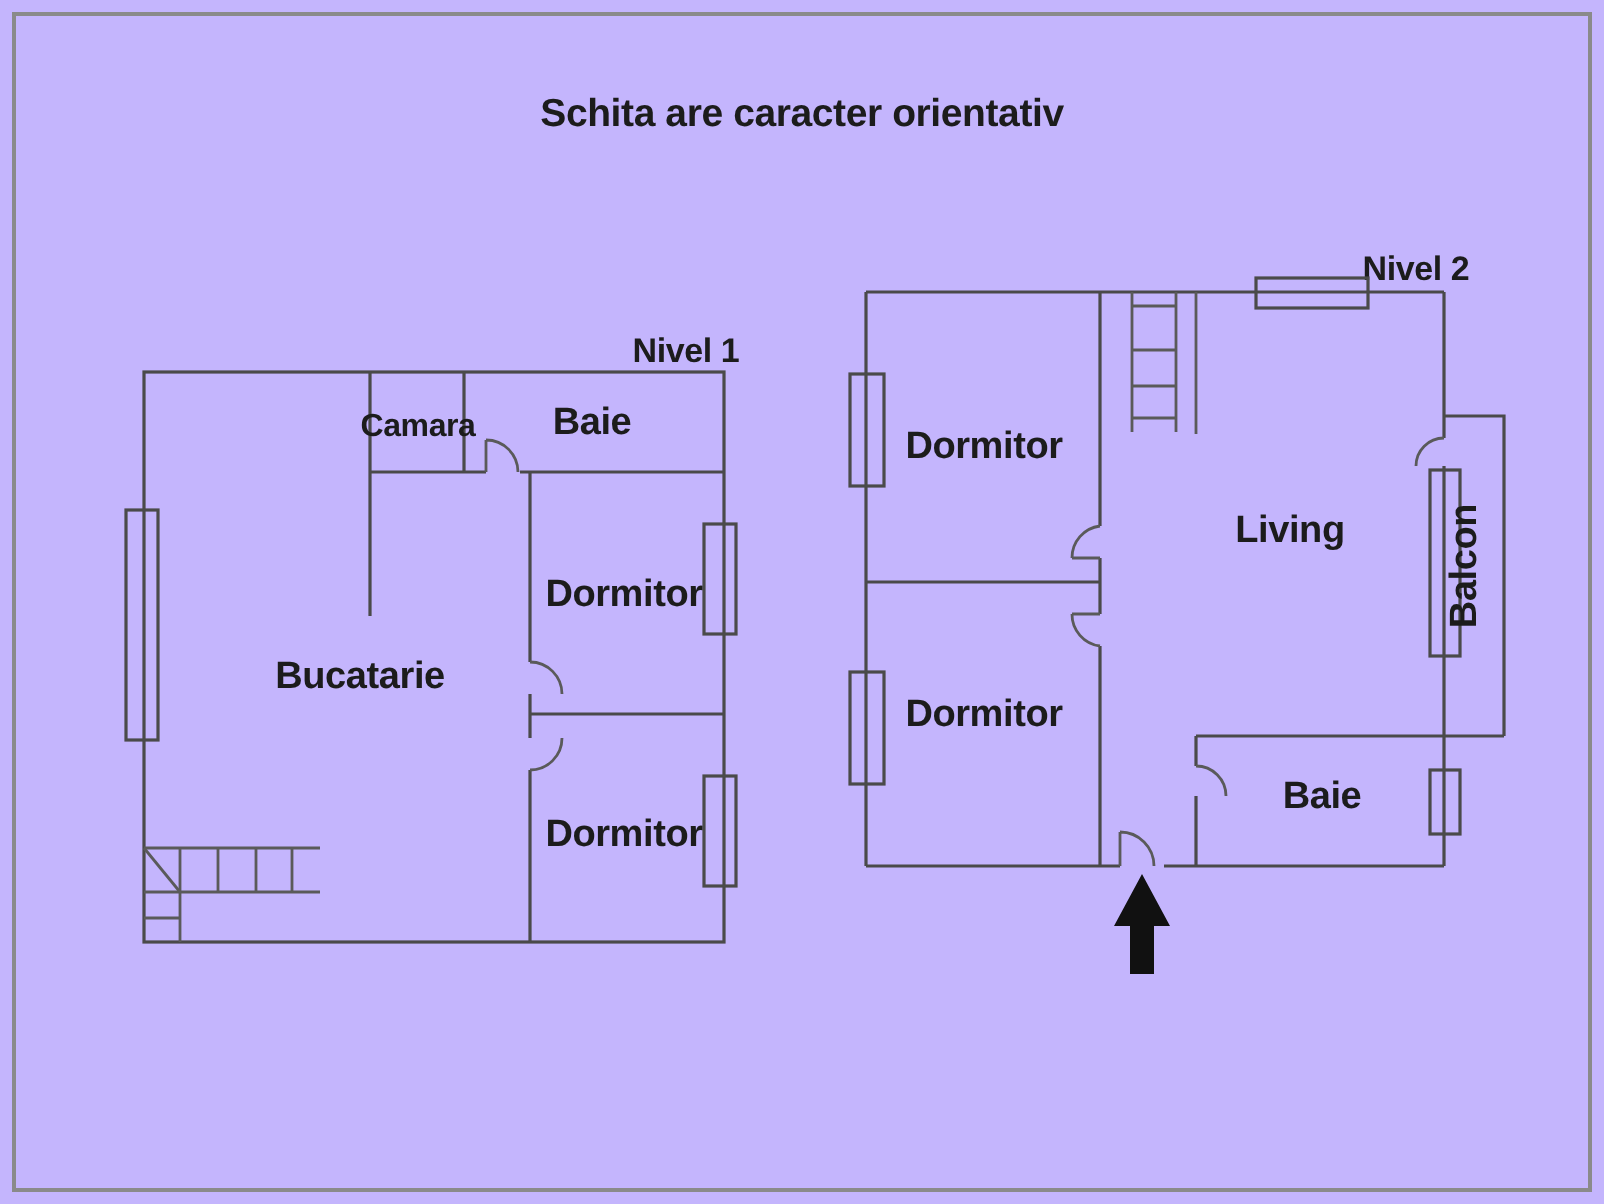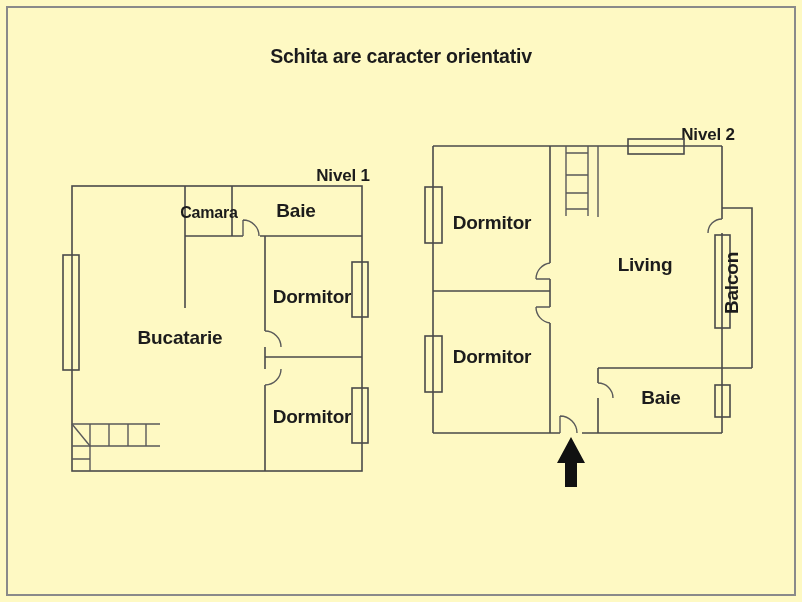--- a/index.html
+++ b/index.html
@@ -1,19 +1,19 @@
 <!DOCTYPE html>
 <html><head>
 <meta charset="utf-8">
 <style>
   html,body{margin:0;padding:0;background:#fff;}
   .canvas{
     position:relative;
     width:802px;height:602px;
-    background:#fef9c3;
+    background:#c4b5fd;
     font-family:"Liberation Sans", sans-serif;
     overflow:hidden;
   }
   svg{position:absolute;left:0;top:0;}
   .frame{fill:none;stroke:#8a8a8a;stroke-width:2;}
   .wall{fill:none;stroke:#4a4a4a;stroke-width:1.6;}
   .thin{fill:none;stroke:#5a5a5a;stroke-width:1.4;}
   .win{fill:#ffffff;fill-opacity:0;stroke:#4a4a4a;stroke-width:1.6;}
   .arrow{fill:#111111;stroke:none;}
   text{

